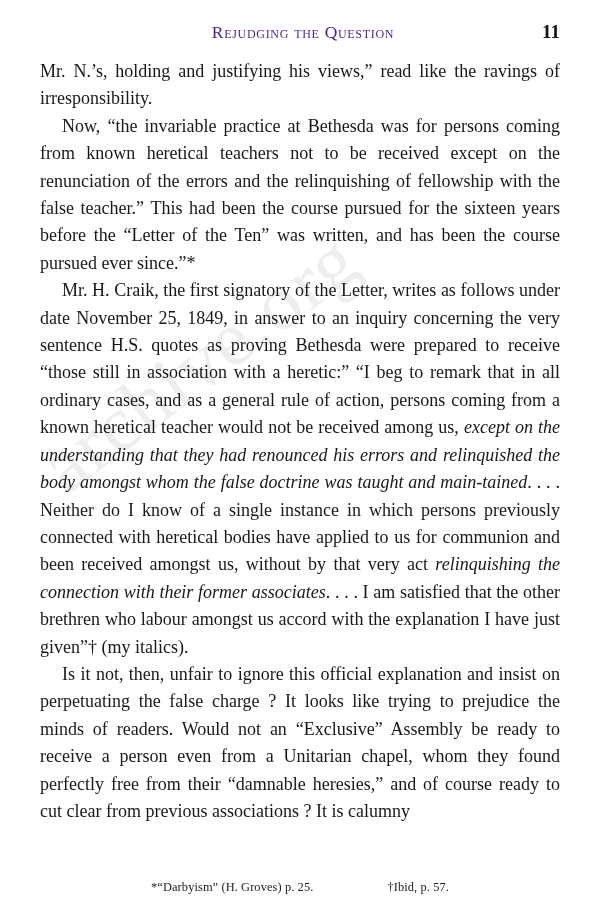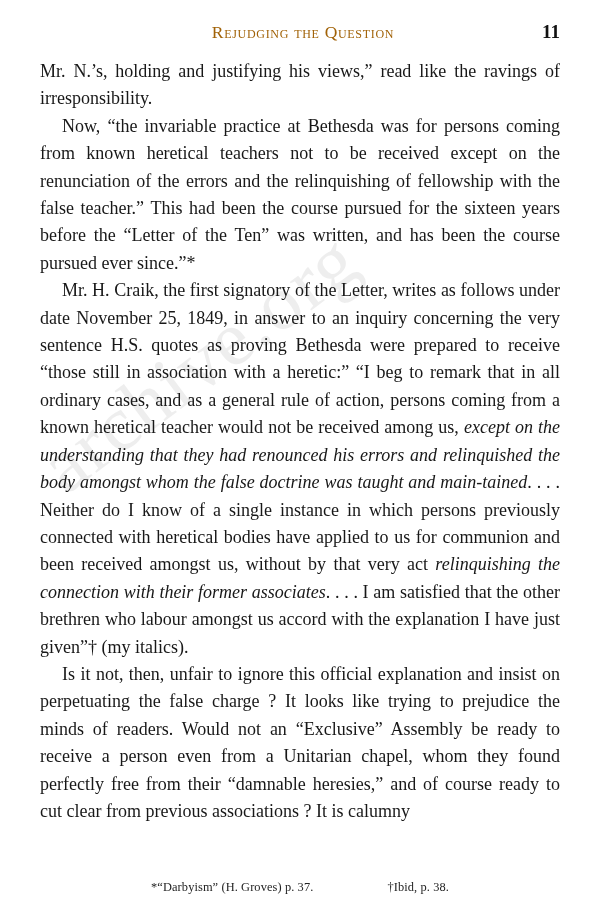--- a/index.html
+++ b/index.html
@@ -48,21 +48,21 @@
   .header {
     position: relative;
     height: 30px;
     margin-bottom: 6px;
   }
   .running-head {
     text-align: center;
     font-variant: small-caps;
     font-size: 17.5px;
     letter-spacing: 0.7px;
-    color: #a16207;
+    color: #4c1d95;
     padding-left: 6px;
   }
   .folio {
     position: absolute;
     right: 0;
     top: -1px;
     font-size: 19px;
     font-weight: bold;
     color: #111;
   }
@@ -136,18 +136,18 @@
       <span>Mr. H. Craik, the first signatory of the Letter, writes as follows under date November 25, 1849, in answer to an inquiry concerning the very sentence H.S. quotes as proving Bethesda were prepared to receive “those still in association with a heretic:” “I beg to remark that in all ordinary cases, and as a general rule of action, persons coming from a known heretical teacher would not be received among us, </span><span class="it">except on the understanding that they had renounced his errors and relinquished the body amongst whom the false doctrine was taught and main-tained</span><span>. . . . Neither do I know of a single instance in which persons previously connected with heretical bodies have applied to us for communion and been received amongst us, without by that very act </span><span class="it">relinquishing the connection with their former associates</span><span>. . . . I am satisfied that the other brethren who labour amongst us accord with the explanation I have just given”† (my italics).</span>
     </p>
     <p>
       <span>Is it not, then, unfair to ignore this official explanation and insist on perpetuating the false charge ?  It looks like trying to prejudice the minds of readers.  Would not an “Exclusive” Assembly be ready to receive a person even from a Unitarian chapel, whom they found perfectly free from their “damnable heresies,” and of course ready to cut clear from previous associations ?  It is calumny</span>
     </p>
   </div>
 
   <div class="footnotes">
     <div class="fn-rule"></div>
     <div class="fn-row">
-      <span>*“Darbyism” (H. Groves) p. 37.</span>
-      <span>†Ibid, p. 38.</span>
+      <span>*“Darbyism” (H. Groves) p. 25.</span>
+      <span>†Ibid, p. 57.</span>
     </div>
   </div>
 
 </div>
 
 </body></html>

